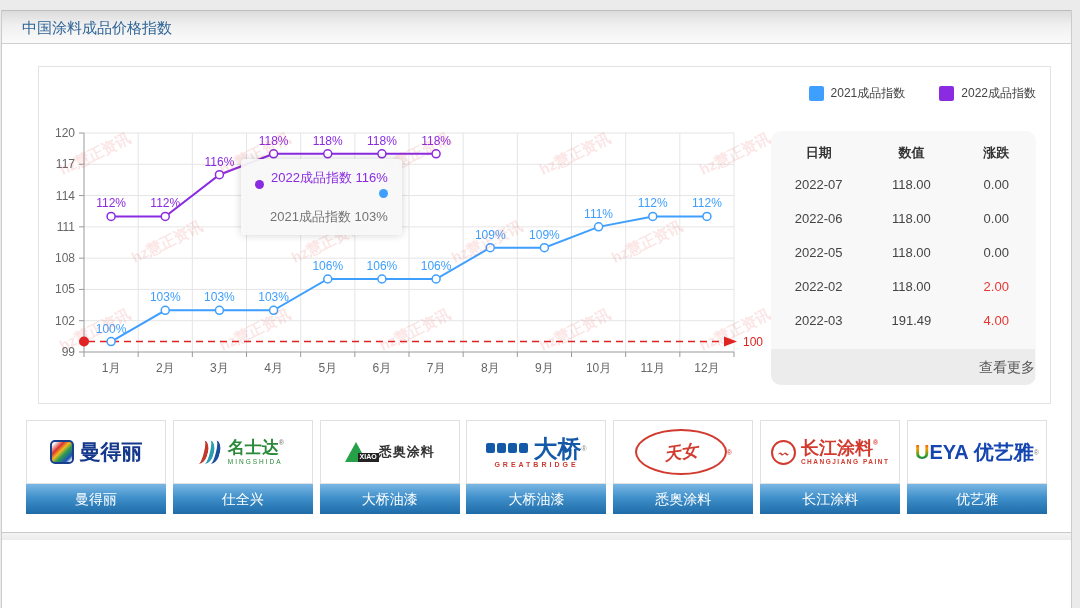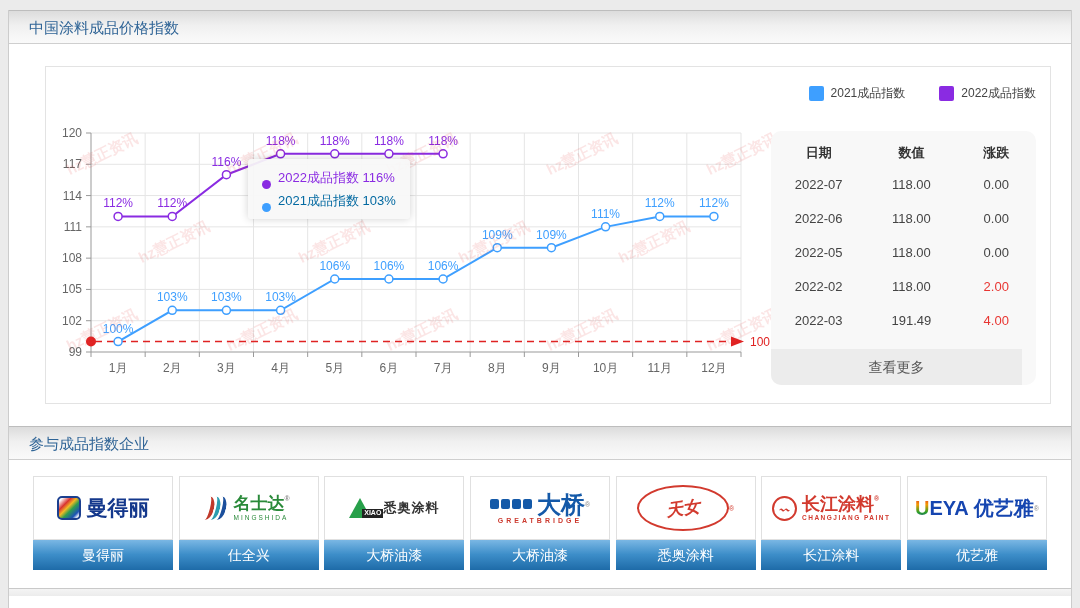--- a/index.html
+++ b/index.html
@@ -1,18 +1,18 @@
 <!DOCTYPE html>
 <html><head>
 <meta charset="utf-8">
 <style>
   * { margin:0; padding:0; box-sizing:border-box; }
   html,body { width:1080px; height:608px; overflow:hidden; background:#ebebeb;
     font-family:"Liberation Sans","DejaVu Sans",sans-serif; }
-  .page { margin:10px 8px 0 8px; background:#fff; border-left:1px solid #ccc; border-right:1px solid #ccc; min-height:598px; }
+  .page { margin:10px 8px 0 1px; background:#fff; border-left:1px solid #ccc; border-right:1px solid #ccc; min-height:598px; }
 
   .section-header { height:34px; line-height:33px; padding-left:20px;
     background:linear-gradient(180deg,#dcdcdc 0%,#f0f0f0 45%,#fafafa 100%);
     border-top:1px solid #bdbdbd; border-bottom:1px solid #cfcfcf;
     color:#2f6496; font-size:15px; }
 
   
   .chart-panel { position:relative; margin:22px 20px 0 36px; height:338px;
     border:1px solid #e3e3e3; background:#fff; }
   #chart-svg { position:absolute; left:0; top:0; overflow:visible; }
@@ -30,22 +30,22 @@
     font-size:13px; line-height:23px; white-space:nowrap; }
   .tt-row { display:flex; align-items:flex-end; gap:7px; }
   .tt-dot { width:9px; height:9px; border-radius:50%; display:inline-block; }
 
   .data-table { position:absolute; top:64px; right:14px; width:265px; height:254px;
     background:#f8f8f8; border-radius:10px; overflow:hidden; z-index:3; font-size:13px; color:#444; }
   .t-head, .t-row { display:grid; grid-template-columns:36% 34% 30%; text-align:center; }
   .t-head { font-weight:bold; color:#333; padding:13px 0 5px; }
   .t-row { padding:9.5px 0; }
   .t-row .red { color:#e83632; }
-  .t-more { position:absolute; bottom:0; left:0; right:14px; height:36px; line-height:36px;
-    text-align:center; background:#ececec; color:#555; font-size:14px; cursor:pointer; }
+  .t-more { position:absolute; bottom:0; left:0; right:1px; height:36px; line-height:36px;
+    text-align:right; background:#ececec; color:#555; font-size:14px; cursor:pointer; }
 
   
   .companies { display:flex; justify-content:space-between; padding:16px 24px 0; }
   .company-card { width:140px; cursor:pointer; }
   .company-logo { height:64px; background:#fff; border:1px solid #e0e0e0;
     display:flex; align-items:center; justify-content:center; overflow:hidden; }
   .company-label { height:30px; line-height:30px; text-align:center; color:#fff; font-size:14px;
     background:linear-gradient(180deg,#7ab7e4 0%,#3d8ec9 48%,#1e6ba8 100%); }
 
   .reg { font-size:7px; color:#888; vertical-align:top; }
@@ -244,21 +244,21 @@
         <span class="legend-swatch" style="background: rgb(138, 43, 226);"></span>
         <span>2022成品指数</span>
       </div>
     </div>
 
     <div class="tooltip">
       <div class="tt-row" style="color: rgb(138, 43, 226);">
         <i class="tt-dot" style="background: rgb(138, 43, 226);"></i>
         <span><span>2022成品指数</span> <span>116%</span></span>
       </div>
-      <div class="tt-row" style="color: #0369a1;">
+      <div class="tt-row" style="color: #737373; flex-direction: column;">
         <i class="tt-dot" style="background: rgb(62, 159, 255);"></i>
         <span><span>2021成品指数</span> <span>103%</span></span>
       </div>
     </div>
 
     <div class="data-table">
       <div class="t-head">
         <span>日期</span>
         <span>数值</span>
         <span>涨跌</span>
@@ -285,21 +285,20 @@
       </div>
       <div class="t-row">
         <span>2022-03</span>
           <span>191.49</span>
           <span class="change red">4.00</span>
       </div>
       <div class="t-more">查看更多</div>
     </div>
   </div>
 
-  <div class="section-header" style="margin-top:22px;">参与成品指数企业</div>
 
   <div class="companies">
 
     <div class="company-card">
       <div class="company-logo logo-c1">
         <span class="c1-icon"></span>
         <span class="c1-text">曼得丽</span>
       </div>
       <div class="company-label">曼得丽</div>
     </div>

